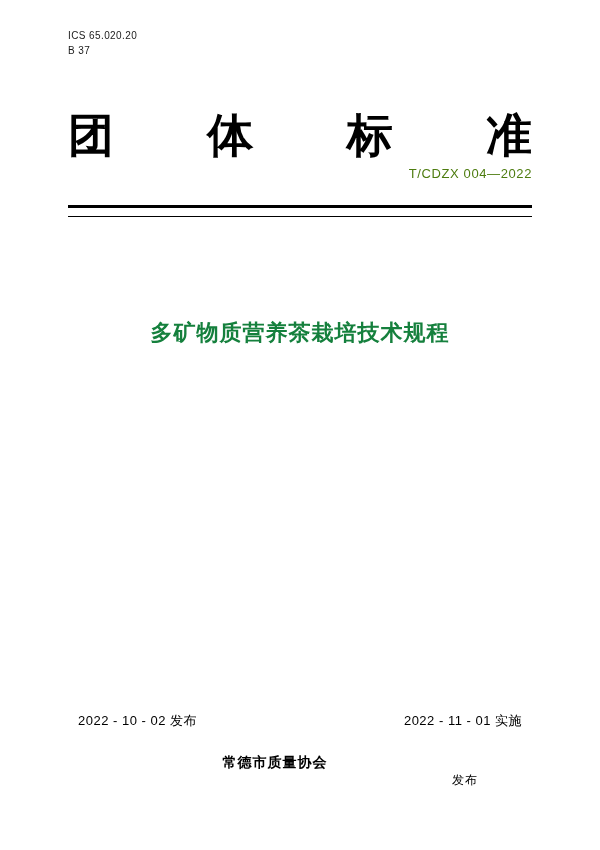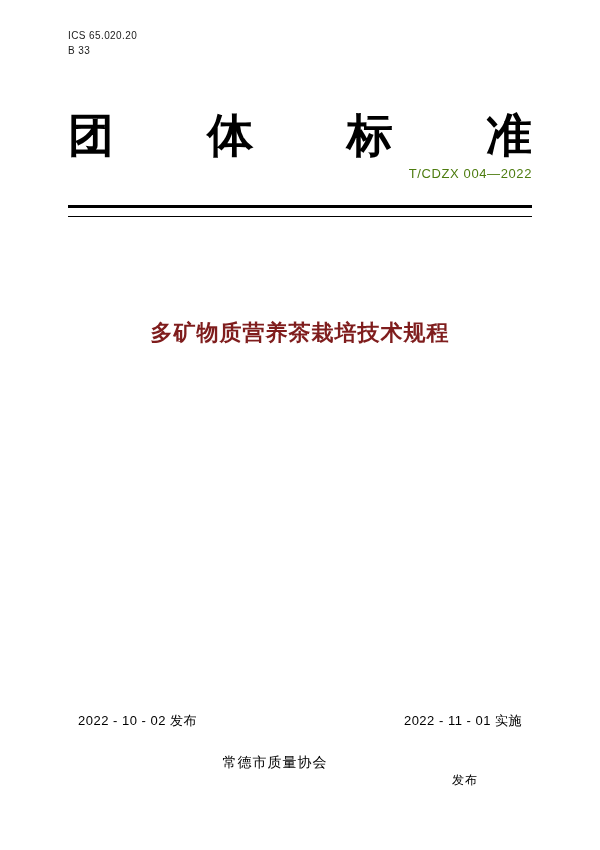--- a/index.html
+++ b/index.html
@@ -86,21 +86,21 @@
   
   .doc-title {
     position: absolute;
     left: 0;
     right: 0;
     top: 318px;
     text-align: center;
     font-size: 22px;
     font-weight: bold;
     letter-spacing: 1px;
-    color: #7f1d1d;
+    color: #15803d;
   }
 
   
   .date-issue {
     position: absolute;
     left: 78px;
     top: 712px;
     font-size: 13px;
     letter-spacing: 0.5px;
     white-space: nowrap;
@@ -121,37 +121,38 @@
     left: 150px;
     top: 752px;
     width: 250px;
     text-align: center;
     font-size: 14px;
     line-height: 21px;
     letter-spacing: 1px;
   }
   .issuers div {
     white-space: nowrap;
+    font-weight: bold;
   }
   .issue-word {
     position: absolute;
     left: 452px;
     top: 772px;
     font-size: 12px;
     letter-spacing: 1px;
   }
 </style>
 </head>
 <body>
 
 <div class="page">
 
   <div class="codes">
     <div>ICS 65.020.20</div>
-    <div>B 33</div>
+    <div>B 37</div>
   </div>
 
   <div class="std-title">
     <span>团</span>
     <span>体</span>
     <span>标</span>
     <span>准</span>
   </div>
 
   <div class="std-number">T/CDZX  004—2022</div>

